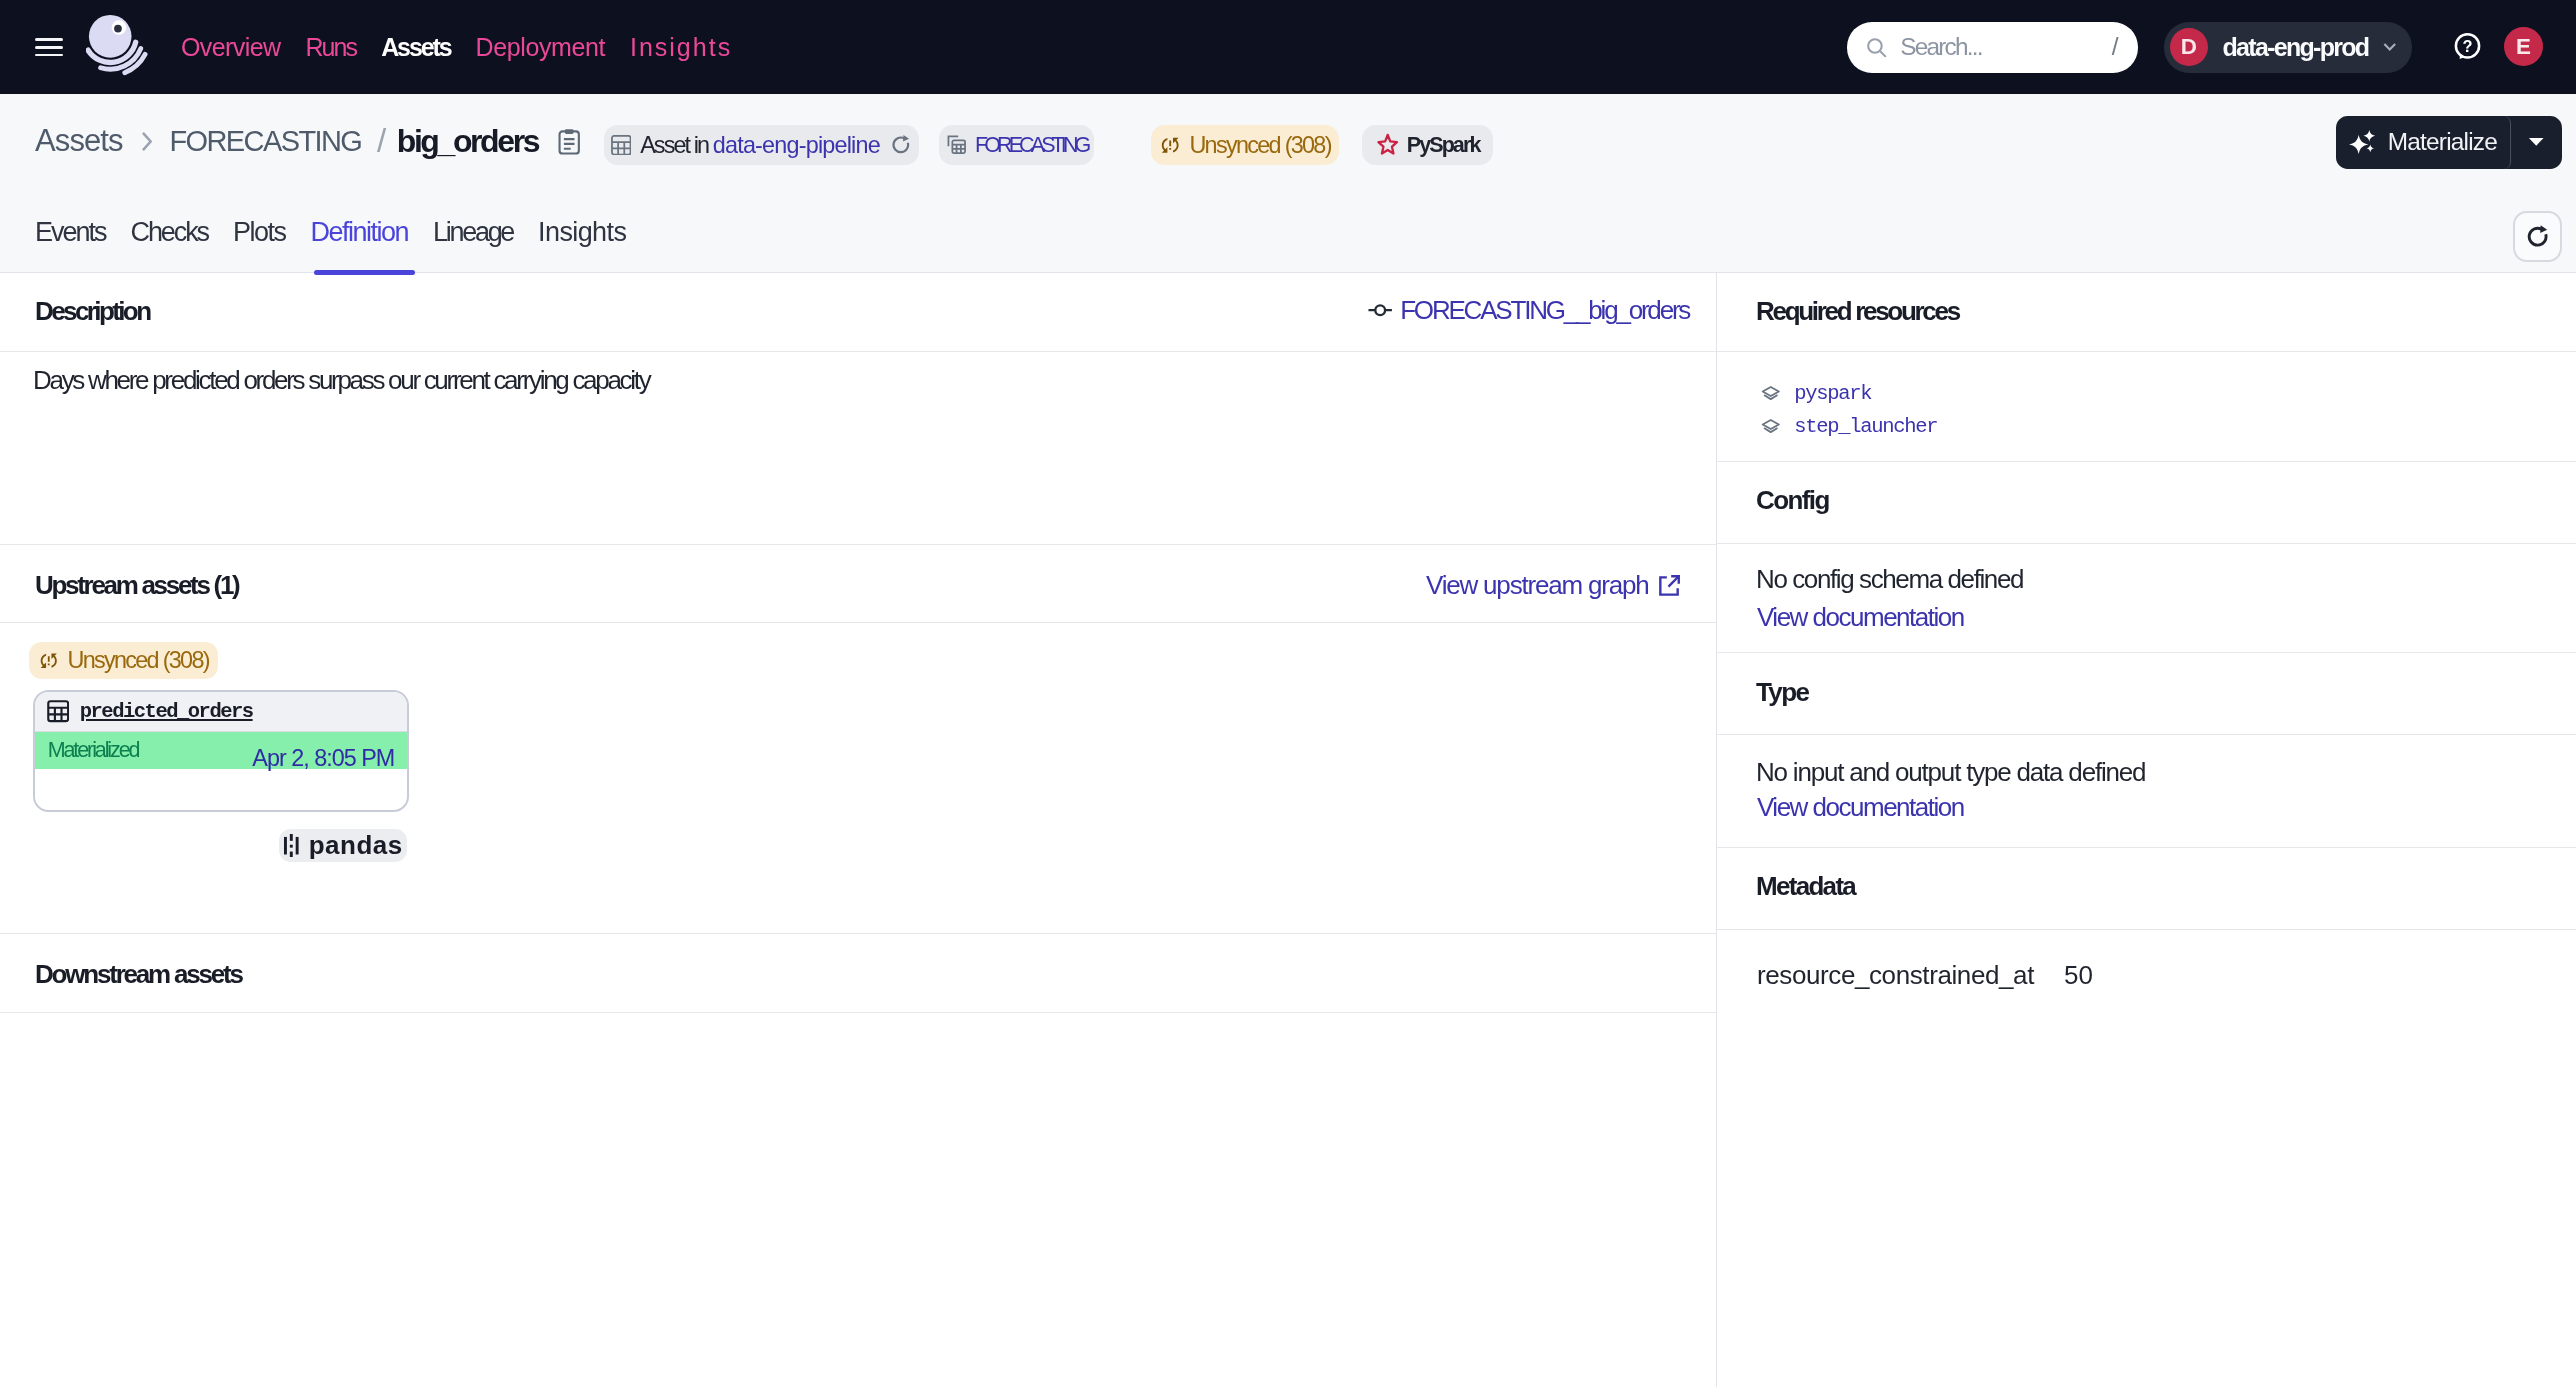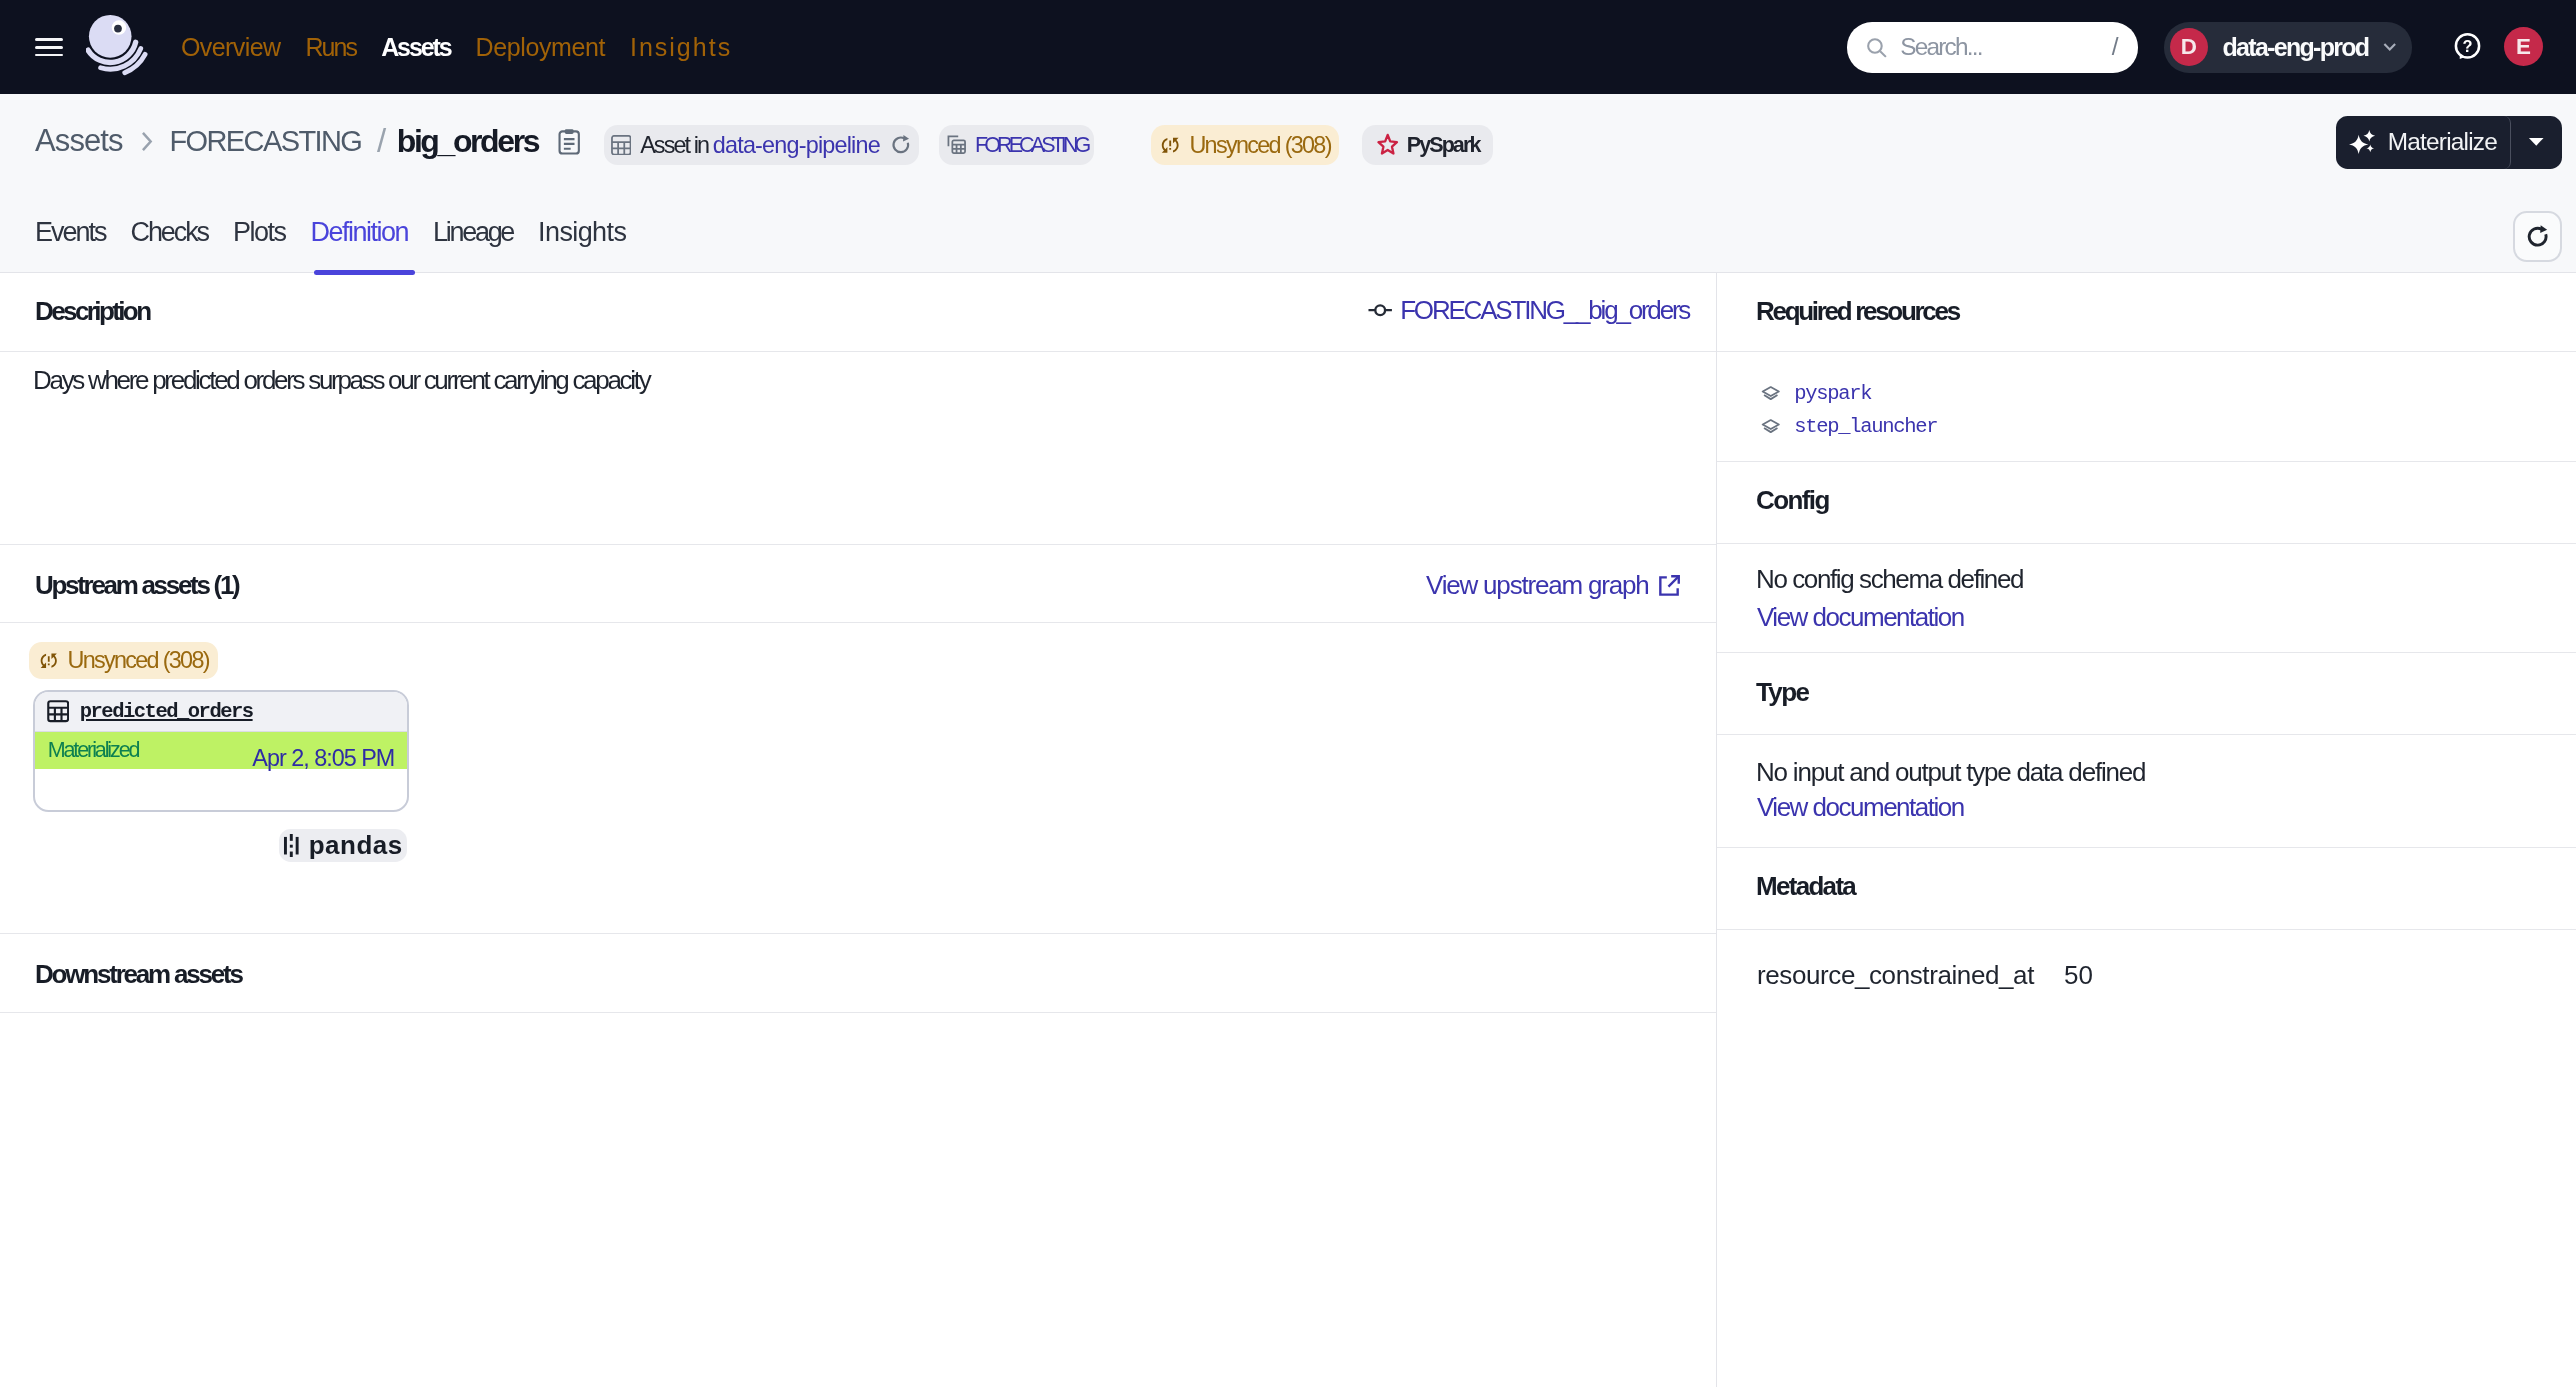--- a/index.html
+++ b/index.html
@@ -4,21 +4,21 @@
 <style>
 * { margin:0; padding:0; box-sizing:border-box; }
 html,body { width:2576px; height:1388px; }
 body { position:relative; font-family:"Liberation Sans",sans-serif; background:#fff; overflow:hidden; -webkit-font-smoothing:antialiased; }
 .abs { position:absolute; }
 
 .nav { position:absolute; top:0; left:0; width:2576px; height:94px; background:#0D111F; }
 .burger { position:absolute; left:35px; top:38px; }
 .burger div { width:28px; height:2.9px; background:#F5F6F8; border-radius:2px; margin-bottom:4.9px; }
 .navlinks { position:absolute; left:181px; top:0; height:94px; display:flex; align-items:center; }
-.navlinks span { font-size:25px; color:#a16207; margin-right:25px; letter-spacing:-0.6px; }
+.navlinks span { font-size:25px; color:#ec4899; margin-right:25px; letter-spacing:-0.6px; }
 .navlinks span.act { color:#FFFFFF; font-weight:700; letter-spacing:-2.1px; }
 .search { position:absolute; left:1847px; top:21.5px; width:291px; height:51px; border-radius:25px; background:#ffffff; display:flex; align-items:center; padding:0 19.5px 0 16.6px; }
 .search .ph { font-size:24.4px; color:#8D95A2; letter-spacing:-1.8px; margin-left:11.7px; }
 .search .sl { font-size:24.4px; color:#737C89; margin-left:auto; }
 .scope { position:absolute; left:2164px; top:21.5px; width:248px; height:51px; border-radius:25px; background:#262C3A; display:flex; align-items:center; }
 .dcirc { width:38px; height:38px; border-radius:50%; background:#C5294A; margin-left:5.9px; display:flex; align-items:center; justify-content:center; color:#F6E8EB; font-size:22.4px; font-weight:700; }
 .scope .nm { color:#FAFBFC; font-size:25px; font-weight:700; letter-spacing:-1.7px; margin-left:14.6px; }
 .scope svg { margin-left:10.7px; }
 .avatarE { position:absolute; left:2504px; top:27px; width:39px; height:39px; border-radius:50%; background:#C5294A; display:flex; align-items:center; justify-content:center; color:#F6E8EB; font-size:22.4px; font-weight:700; }
 
@@ -51,21 +51,21 @@
 .lnk { position:absolute; font-size:26px; color:#3B34AE; white-space:nowrap; }
 .flexr { display:flex; align-items:center; }
 .mono { font-family:"Liberation Mono",monospace; }
 
 .uspill { position:absolute; left:29px; top:642px; width:189px; height:37px; border-radius:12.7px; background:#FAEDD3; display:flex; align-items:center; justify-content:center; font-size:23.4px; }
 .uspill span { color:#9A690F; letter-spacing:-1.7px; margin-left:7.8px; }
 .card { position:absolute; left:33px; top:690px; width:376px; height:122px; border:2px solid #C8CCD8; border-radius:15.6px; background:#fff; overflow:hidden; }
 .card .ch { height:40px; background:#F0F1F5; border-bottom:1px solid #DADDE4; display:flex; align-items:center; padding-left:11.7px; }
 .card .ch span { font-family:"Liberation Mono",monospace; font-size:20.5px; font-weight:700; letter-spacing:-1.5px; color:#181D27; margin-left:10.7px;text-decoration:underline; }
 .card .cb { height:41px; display:flex; align-items:center; padding-left:12.7px; font-size:26px; color:#6E7683; letter-spacing:-2.3px; }
-.card .cf { height:37px; background:#bef264; display:flex; align-items:center; padding:0 12.7px; }
+.card .cf { height:37px; background:#86efac; display:flex; align-items:center; padding:0 12.7px; }
 .card .cf .g { font-size:21.5px; color:#0D8050; letter-spacing:-2.1px; }
 .card .cf .d { font-size:23.4px; color:#2F2CA5; letter-spacing:-1px; margin-left:auto;margin-top:16px; }
 .pandas { position:absolute; left:279px; top:829px; width:128px; height:33px; border-radius:11.7px; background:#ECEDF1; display:flex; align-items:center; justify-content:center; }
 .pandas span { font-size:26px; font-weight:700; color:#181D27; letter-spacing:0.5px; margin-left:8.8px; }
 </style>
 </head>
 <body>
 
 <div class="nav">
   <div class="burger">

